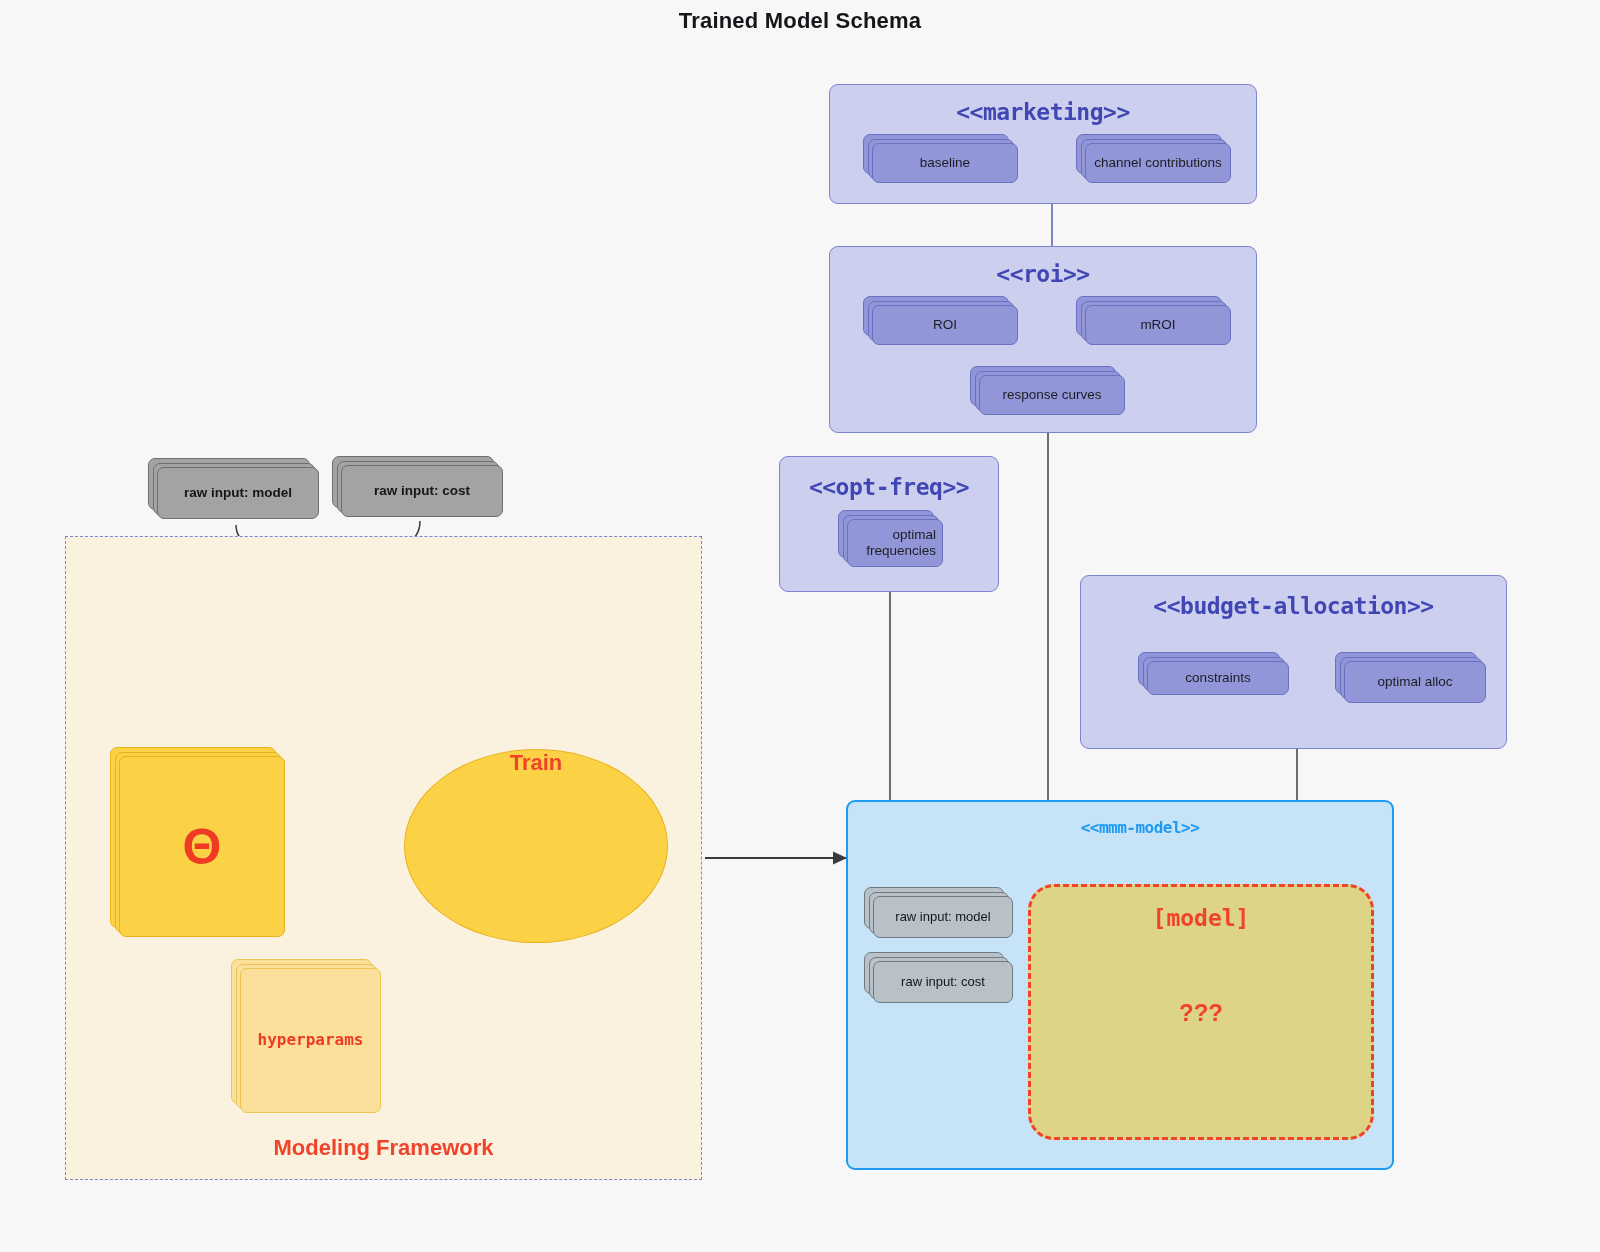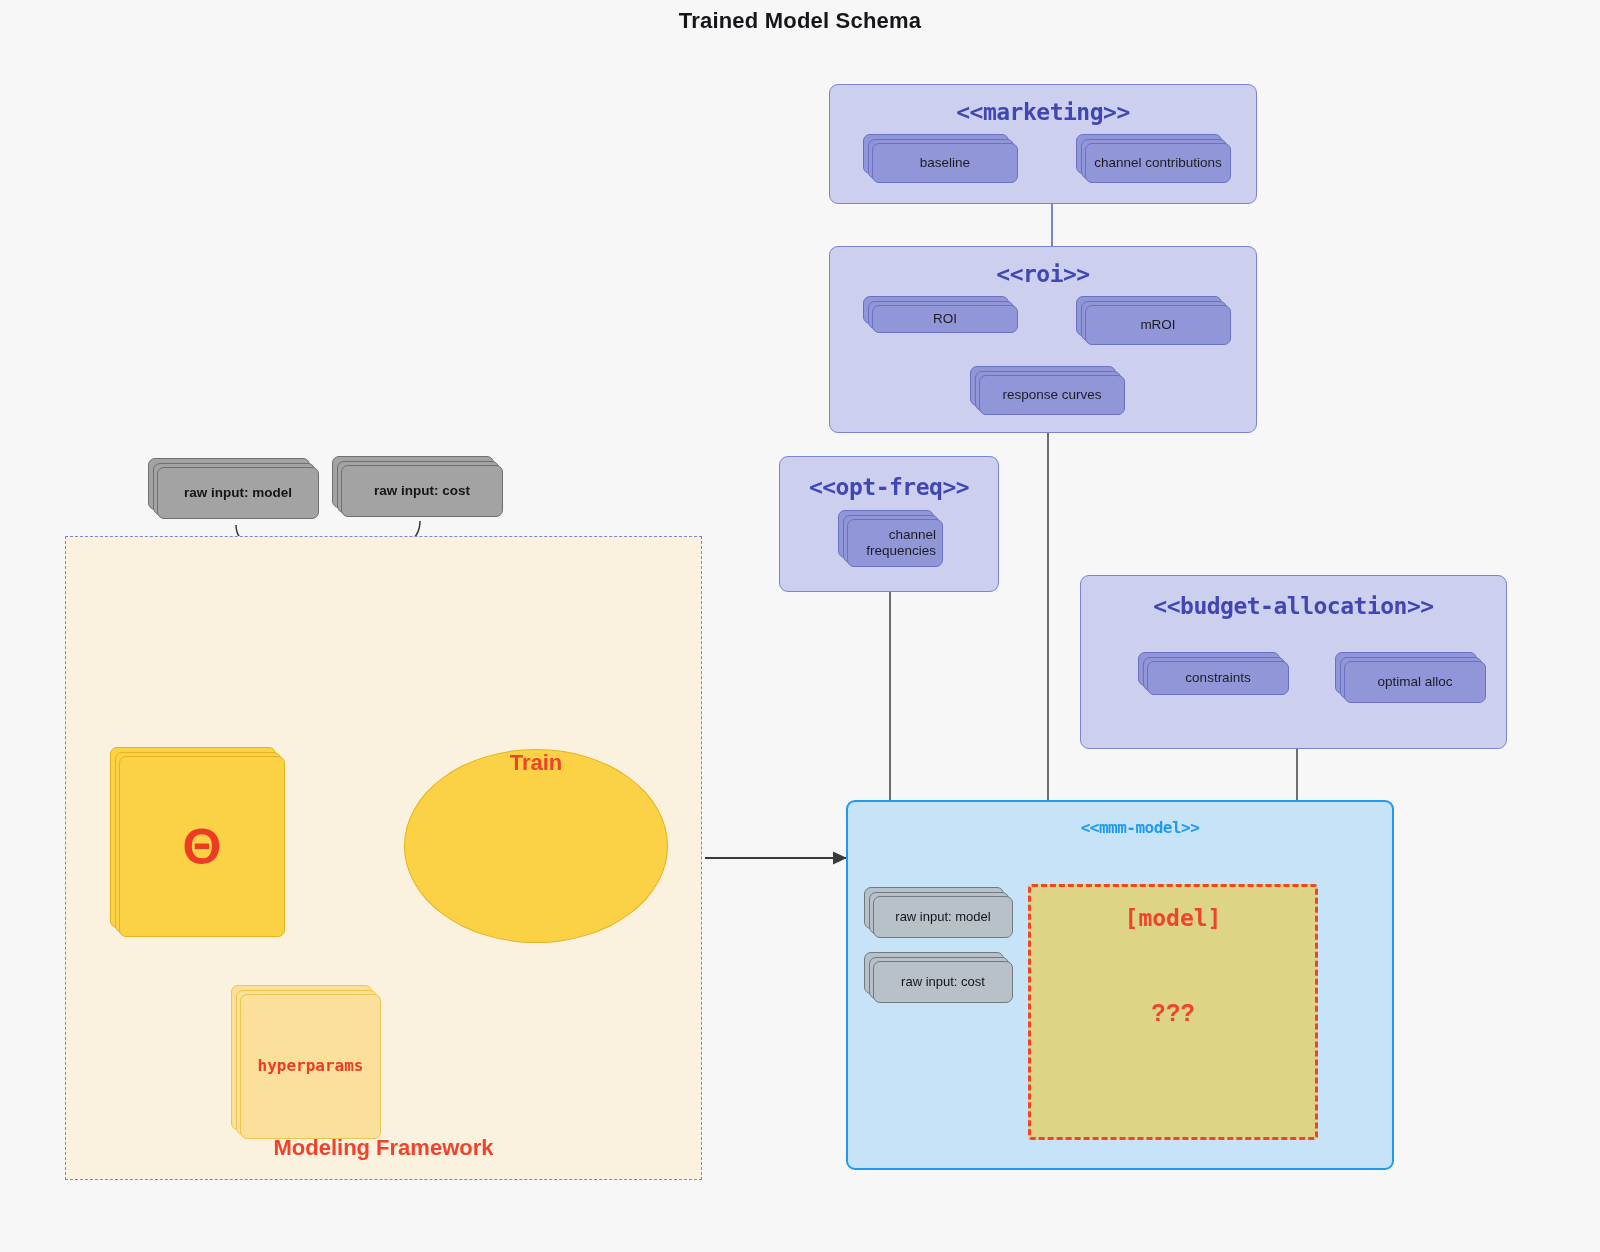--- a/index.html
+++ b/index.html
@@ -47,21 +47,21 @@
 
   .n-gray .sheet{background:#a3a3a3;border:1.4px solid #6f6f6f;}
   .n-gray .lbl{font-size:13.5px;font-weight:bold;color:#16161a;}
 
   .n-gray-light .sheet{background:#b7c1c7;border:1.4px solid #6f7a80;}
   .n-gray-light .lbl{font-size:13px;color:#16161a;}
 
   .n-yellow .sheet{background:#fbd246;border:1.8px solid #e8b21c;}
   .n-yellow .lbl{font-size:14px;font-weight:bold;color:#ef3b24;}
 
-  .n-yellow-soft .sheet{background:#fae09a;border:1.8px solid #ecc54f;margin-top:26px;}
+  .n-yellow-soft .sheet{background:#fae09a;border:1.8px solid #ecc54f;}
   .n-yellow-soft .lbl{
     font-family:"DejaVu Sans Mono", monospace;font-weight:bold;
     font-size:16px;color:#ef3b24;
   }
 
   .n-theta .sheet{background:#fbd246;border:1.8px solid #e8b21c;}
   .n-theta .lbl{font-size:50px;font-weight:bold;color:#ef3b24;line-height:1;}
 
   
   #framework{
@@ -155,21 +155,21 @@
       <div class="sheet s1"></div>
         <div class="sheet s2"></div>
       <div class="sheet s3">
           <span class="lbl">channel contributions</span>
         </div>
     </div>
   </div>
 
   <div class="pkg pkg-purple" style="left:829px;top:246px;width:428px;height:187px;">
     <div class="pkg-title" style="top:14px;">&lt;&lt;roi&gt;&gt;</div>
-    <div class="node n-purple" style="left:42px;top:58px;width:146px;height:28px;">
+    <div class="node n-purple" style="left:42px;top:58px;width:146px;height:40px;">
       <div class="sheet s1"></div>
         <div class="sheet s2"></div>
       <div class="sheet s3">
           <span class="lbl">ROI</span>
         </div>
     </div>
     <div class="node n-purple" style="left:255px;top:58px;width:146px;height:40px;">
       <div class="sheet s1"></div>
         <div class="sheet s2"></div>
       <div class="sheet s3">
@@ -184,21 +184,21 @@
         </div>
     </div>
   </div>
 
   <div class="pkg pkg-purple" style="left:779px;top:456px;width:220px;height:136px;">
     <div class="pkg-title" style="top:17px;">&lt;&lt;opt-freq&gt;&gt;</div>
     <div class="node n-purple" style="left:67px;top:62px;width:96px;height:48px;">
       <div class="sheet s1"></div>
         <div class="sheet s2"></div>
       <div class="sheet s3">
-          <span class="lbl">channel frequencies</span>
+          <span class="lbl">optimal frequencies</span>
         </div>
     </div>
   </div>
 
   <div class="pkg pkg-purple" style="left:1080px;top:575px;width:427px;height:174px;">
     <div class="pkg-title" style="top:17px;">&lt;&lt;budget-allocation&gt;&gt;</div>
     <div class="node n-purple" style="left:66px;top:85px;width:142px;height:34px;">
       <div class="sheet s1"></div>
         <div class="sheet s2"></div>
       <div class="sheet s3">
@@ -225,21 +225,21 @@
         </div>
     </div>
     <div class="node n-gray-light" style="left:25px;top:159px;width:140px;height:42px;">
       <div class="sheet s1"></div>
         <div class="sheet s2"></div>
       <div class="sheet s3">
           <span class="lbl">raw input: cost</span>
         </div>
     </div>
 
-    <div id="model-box" style="left:180px;top:82px;width:290px;height:256px;">
+    <div id="model-box" style="left:180px;top:82px;width:346px;height:256px;border-radius:26px;">
       <div class="mb-title" style="top:18px;">[model]</div>
       <div class="mb-q" style="top:112px;">???</div>
     </div>
   </div>
 
   <div id="framework" style="left:65px;top:536px;width:637px;height:644px;">
     <div id="framework-label" style="bottom:18px;">Modeling Framework</div>
   </div>
 
   <div class="node n-gray" style="left:157px;top:467px;width:162px;height:52px;">

